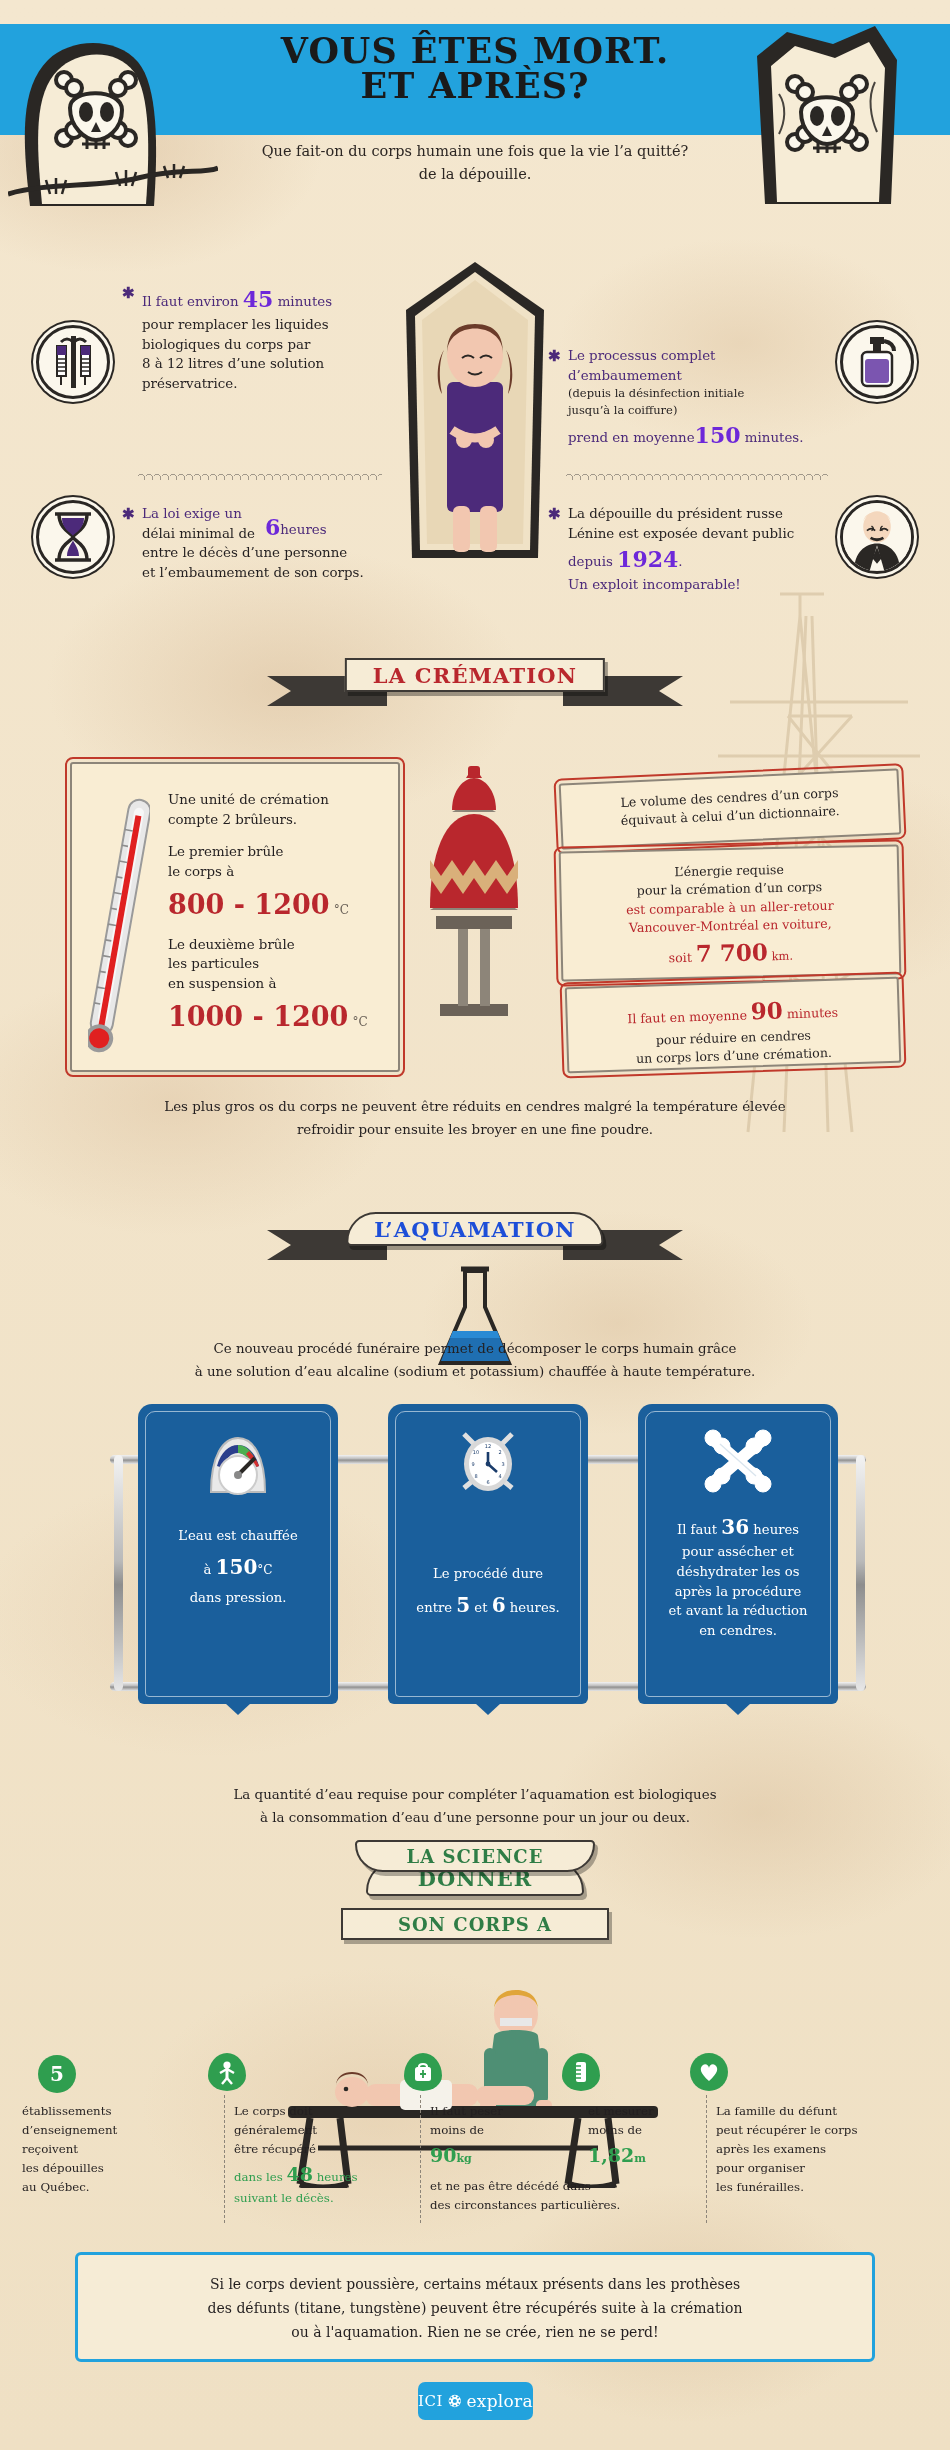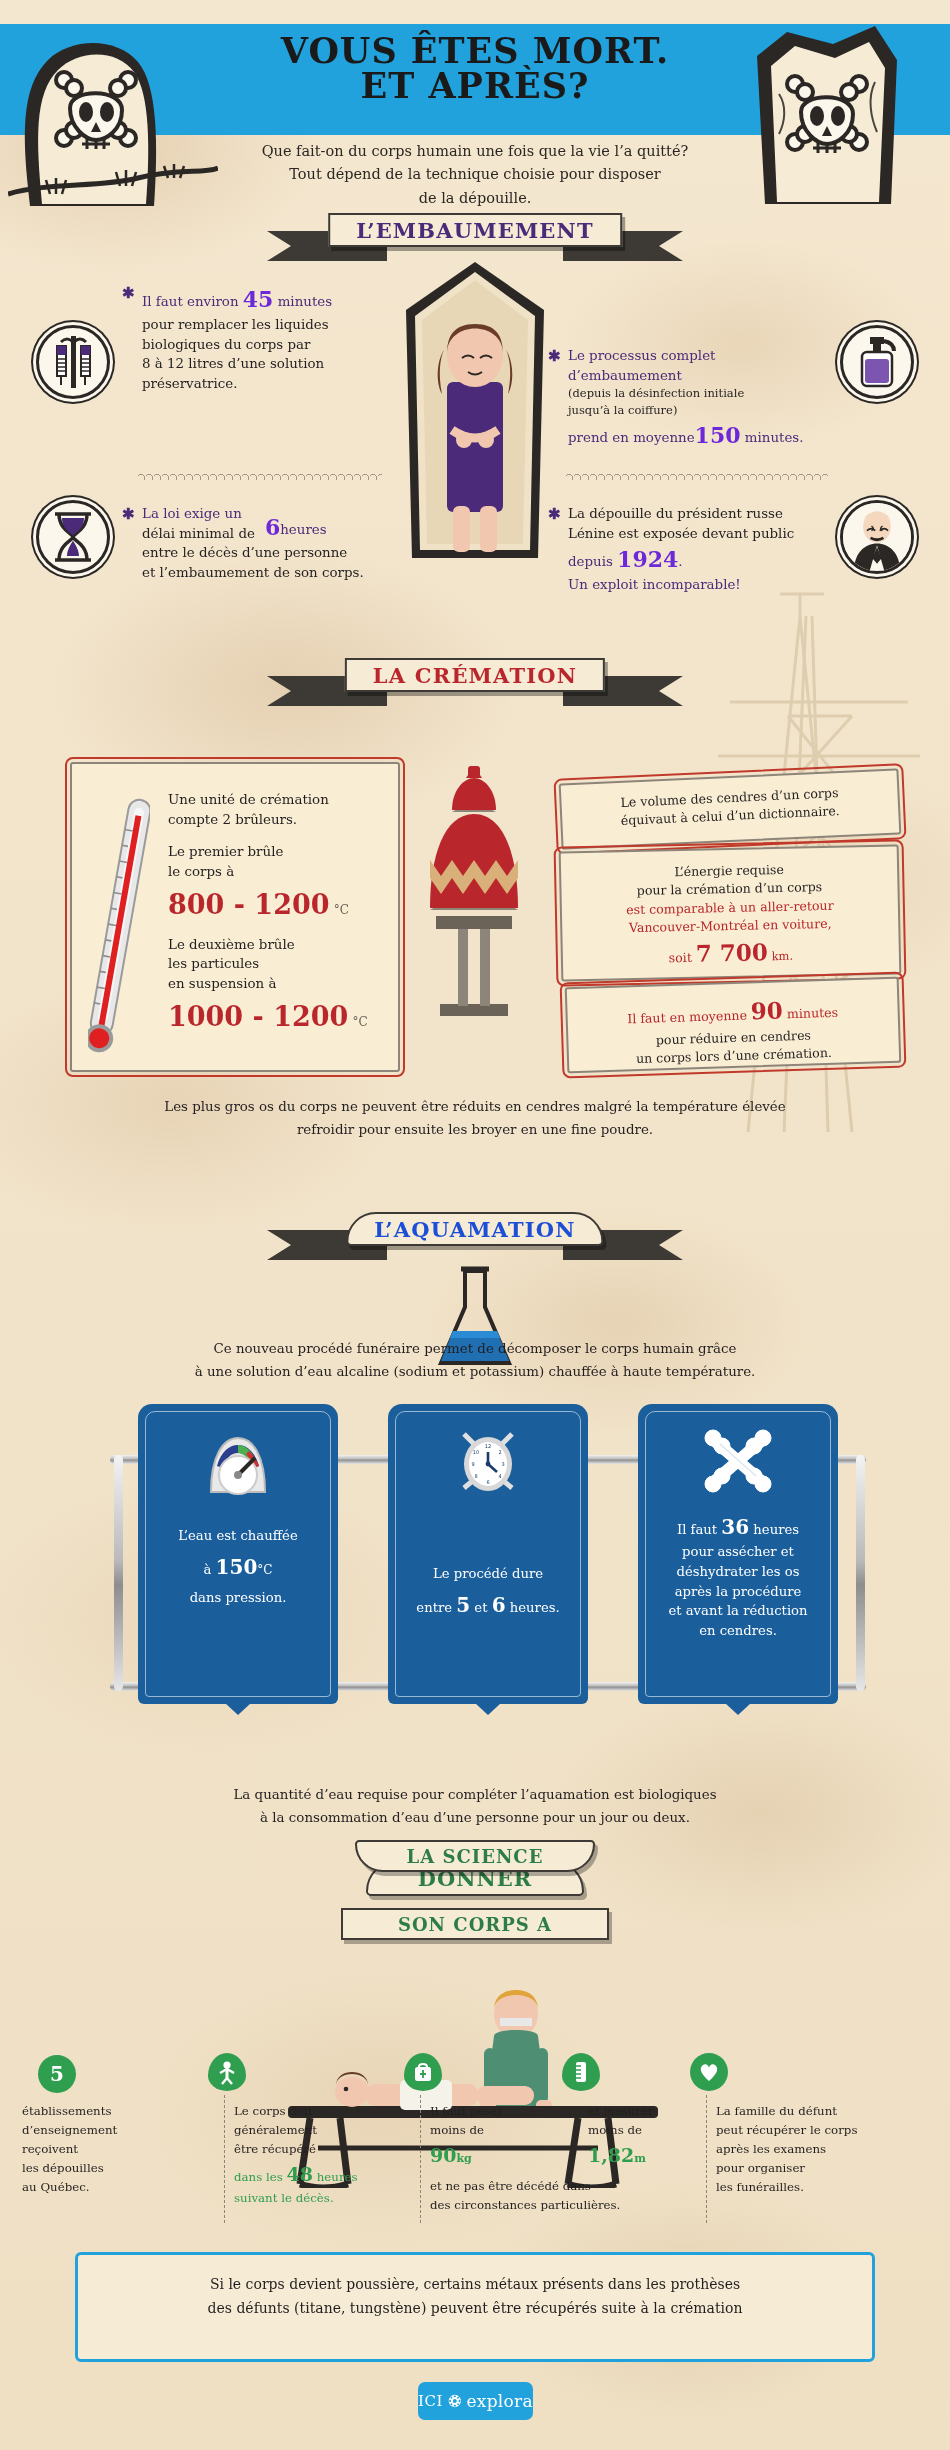--- a/index.html
+++ b/index.html
@@ -237,29 +237,23 @@
     </g>
   </svg>
 
   <div class="layer" id="title">
     <div class="l1">VOUS ÊTES MORT.</div>
     <div class="l2">ET APRÈS?</div>
   </div>
 
   <div class="layer" id="subtitle">
     <div>Que fait-on du corps humain une fois que la vie l’a quitté?</div>
-    <div>Tout dépend de la technique choisie pour disposer</div>
     <div>de la dépouille.</div>
   </div>
 
-  <div class="ribbon-wrap" style="top:213px">
-    <div class="tail l"></div>
-    <div class="tail r"></div>
-    <div class="ribbon" style="color:#4c2a7a">L’EMBAUMEMENT</div>
-  </div>
 
   <svg class="layer" style="left:392px;top:258px;width:166px;height:330px" viewBox="0 0 166 330">
     <path d="M83 4 L152 52 L146 300 L20 300 L14 52 Z" fill="#2a2724"></path>
     <path d="M83 14 L143 58 L138 292 L28 292 L23 58 Z" fill="#f0e2c6"></path>
     <path d="M83 22 L136 62 L131 286 L35 286 L30 62 Z" fill="#e8d7b6"></path>
 
     <rect x="55" y="124" width="56" height="130" rx="6" fill="#4c2a7a"></rect>
     <rect x="61" y="248" width="17" height="46" rx="6" fill="#f2c7b0"></rect>
     <rect x="88" y="248" width="17" height="46" rx="6" fill="#f2c7b0"></rect>
     <ellipse cx="83" cy="98" rx="28" ry="31" fill="#f2c7b0"></ellipse>
@@ -672,20 +666,21 @@
     <div>peut récupérer le corps</div>
     <div>après les examens</div>
     <div>pour organiser</div>
     <div>les funérailles.</div>
   </div>
 
   <div id="fbox"></div>
   <div id="ftxt">
     <div>Si le corps devient poussière, certains métaux présents dans les prothèses</div>
     <div>des défunts (titane, tungstène) peuvent être récupérés suite à la crémation</div>
+    <div>ou à l'aquamation. Rien ne se crée, rien ne se perd!</div>
   </div>
 
   <div id="logo">
     <span style="font-size:15px;letter-spacing:.5px">ICI</span>
     <svg width="22" height="22" viewBox="0 0 22 22">
       <circle cx="11" cy="11" r="10" fill="#fff"></circle>
       <circle cx="11" cy="11" r="3.3" fill="#22a2dd"></circle>
       <g fill="#22a2dd">
         <ellipse cx="11" cy="3.4" rx="2" ry="1.5"></ellipse>
         <ellipse cx="18.6" cy="11" rx="1.5" ry="2"></ellipse>

